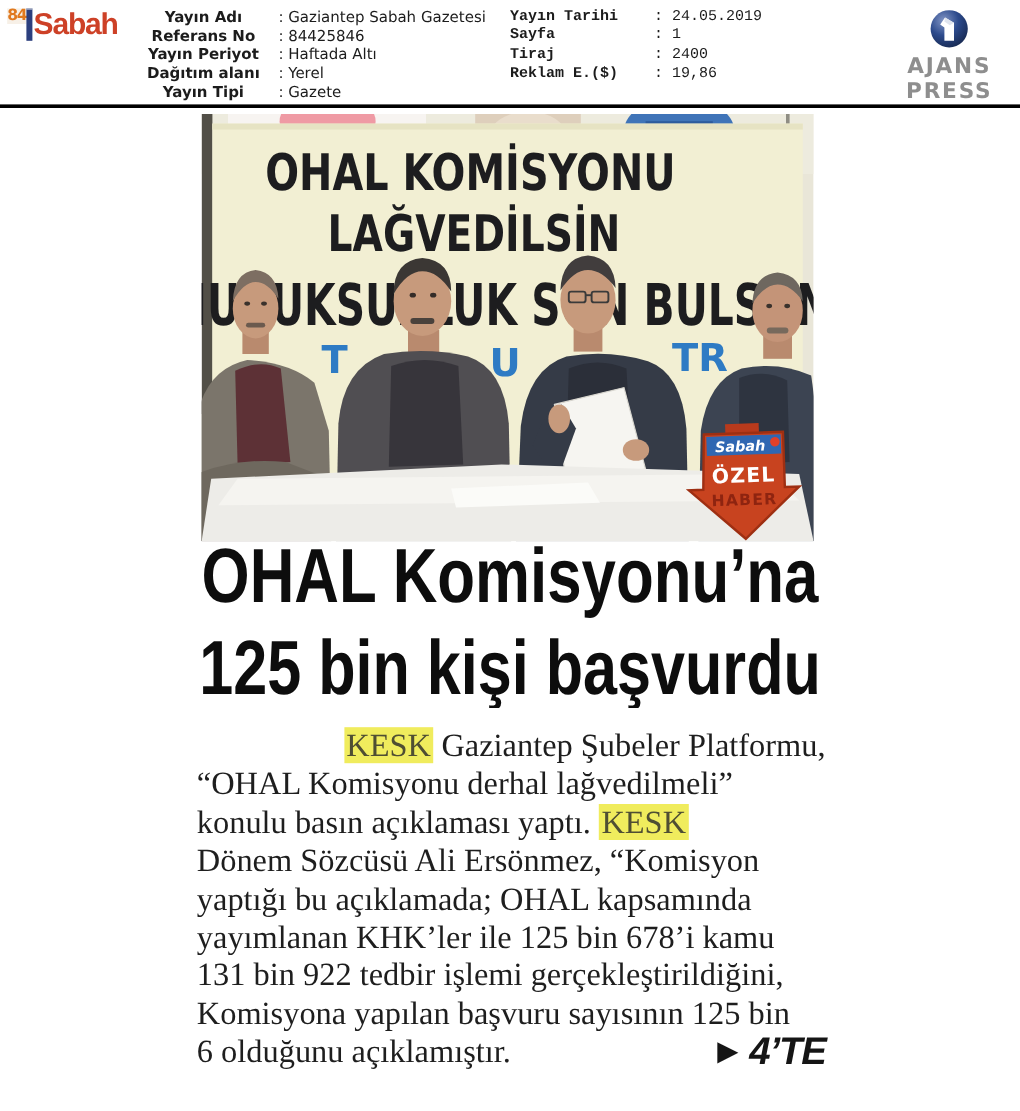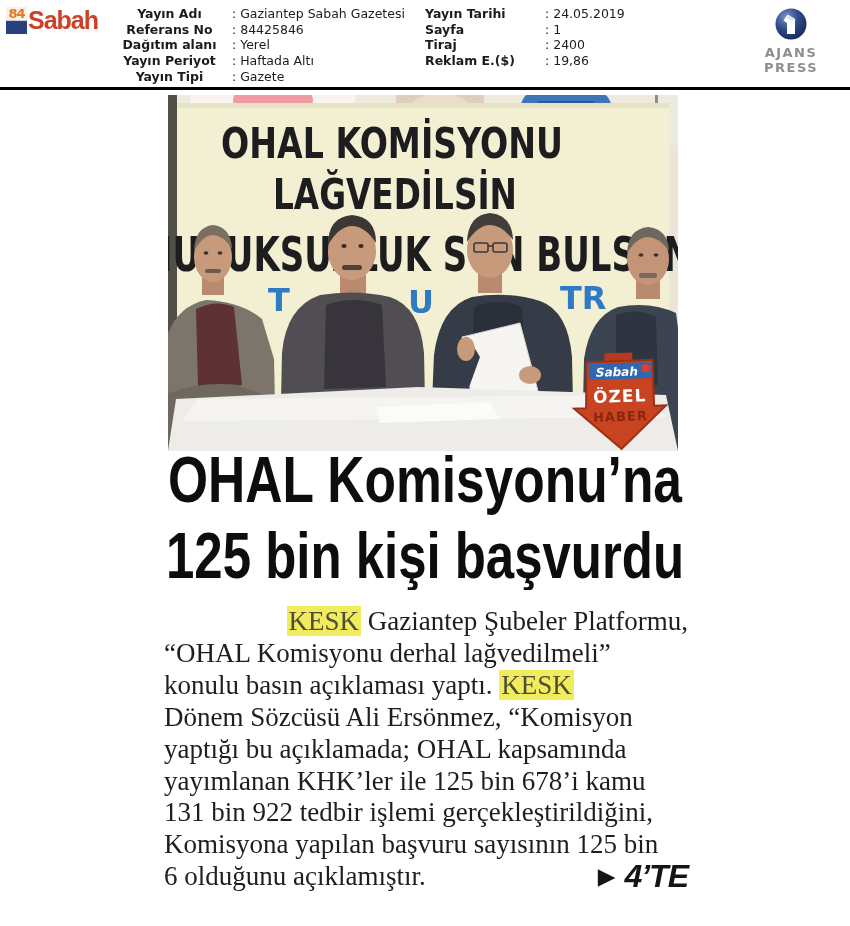--- a/index.html
+++ b/index.html
@@ -4,35 +4,35 @@
 <style>
   * { margin:0; padding:0; box-sizing:border-box; }
   html,body { background:#ffffff; }
   .page {
     position:relative; width:850px; height:926px; background:#fff;
     overflow:hidden; font-family:"DejaVu Sans","Liberation Sans",sans-serif;
   }
 
   
   .logo-sabah { position:absolute; left:6px; top:7px; display:flex; align-items:flex-start; }
-  .mark { width:21px; height:27px; display:inline-flex; flex-direction:column; margin-right:1px; }
+  .mark { width:21px; height:27px; display:inline-flex; flex-direction:row; margin-right:1px; }
   .mark-top { font:bold 13px/13px "DejaVu Sans",sans-serif; color:#e0791f; background:#f7f0e7; text-align:center; height:13px; letter-spacing:-1px; }
   .mark-bot { background:#2c3f7e; flex:1; border-top:1px solid #caced8; }
   .logo-text { font-family:"Liberation Sans",sans-serif; font-weight:bold; font-size:25px; line-height:27px; color:#cd4127; letter-spacing:-1px; }
 
   .meta { position:absolute; top:6px; }
   .meta-left  { left:107px;text-align:center; }
-  .meta-right { left:425px; }
+  .meta-right { left:425px;font-family:Liberation Mono, monospace; }
   .meta-row { display:flex; height:15.6px; align-items:center; font-size:12.5px; color:#1c1c1c; }
   .meta-row b { width:125px; font-weight:bold; }
   .meta-right .meta-row b { width:120px; }
   .meta-row span { white-space:pre; }
 
   .agency { position:absolute; left:737px; top:6px; width:108px; text-align:center; }
-  .agency-name { display:block; font-weight:bold; font-size:13px; letter-spacing:1.5px; color:#8e8e8e; margin-top:1px; }
+  .agency-name { display:block; font-weight:bold; font-size:18px; letter-spacing:1.5px; color:#8e8e8e; margin-top:1px; }
 
   .divider { position:absolute; left:0; top:87px; width:850px; height:3px; background:#000; }
 
   
   .photo { position:absolute; left:168px; top:95px; width:510px; height:356px; }
   .photo svg { display:block; }
 
   
   .headline { position:absolute; left:164px; top:440px; width:522px; height:150px; }
 
@@ -64,26 +64,26 @@
     <div class="meta meta-left" id="meta-left">
         <div class="meta-row">
           <b>Yayın Adı</b>
           <span>: Gaziantep Sabah Gazetesi</span>
         </div>
         <div class="meta-row">
           <b>Referans No</b>
           <span>: 84425846</span>
         </div>
         <div class="meta-row">
+          <b>Yayın Periyot</b>
+          <span>: Haftada Altı</span>
+        </div>
+        <div class="meta-row">
           <b>Dağıtım alanı</b>
           <span>: Yerel</span>
-        </div>
-        <div class="meta-row">
-          <b>Yayın Periyot</b>
-          <span>: Haftada Altı</span>
         </div>
         <div class="meta-row">
           <b>Yayın Tipi</b>
           <span>: Gazete</span>
         </div>
       </div>
     <div class="meta meta-right" id="meta-right">
         <div class="meta-row">
           <b>Yayın Tarihi</b>
           <span>: 24.05.2019</span>

